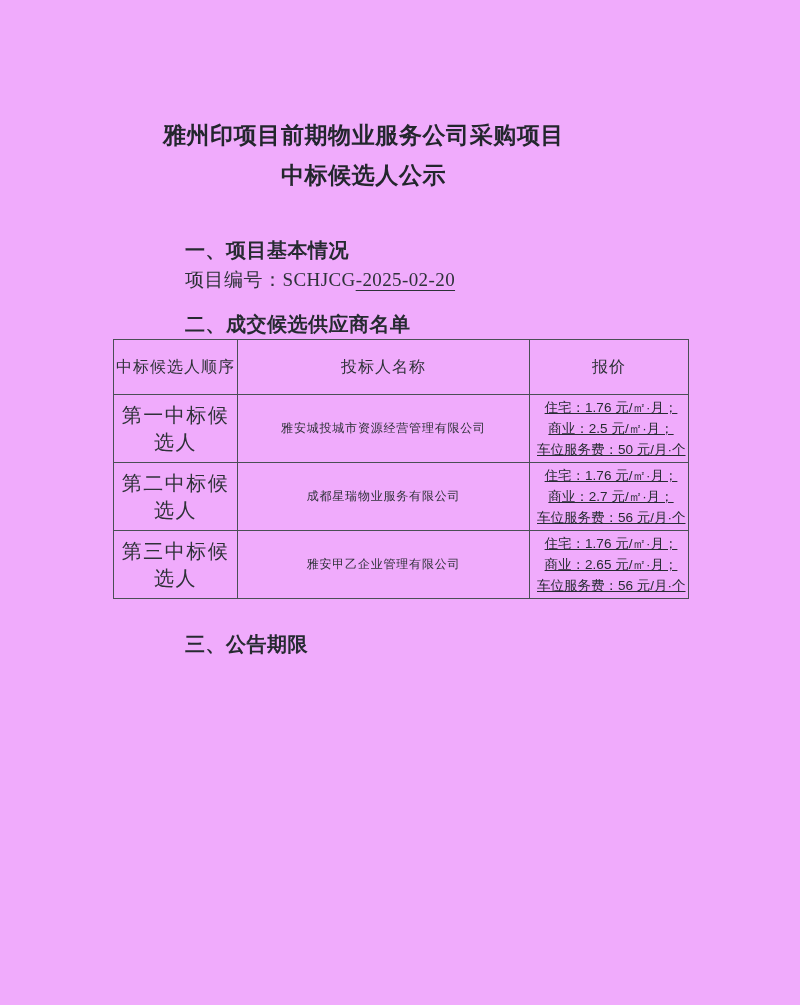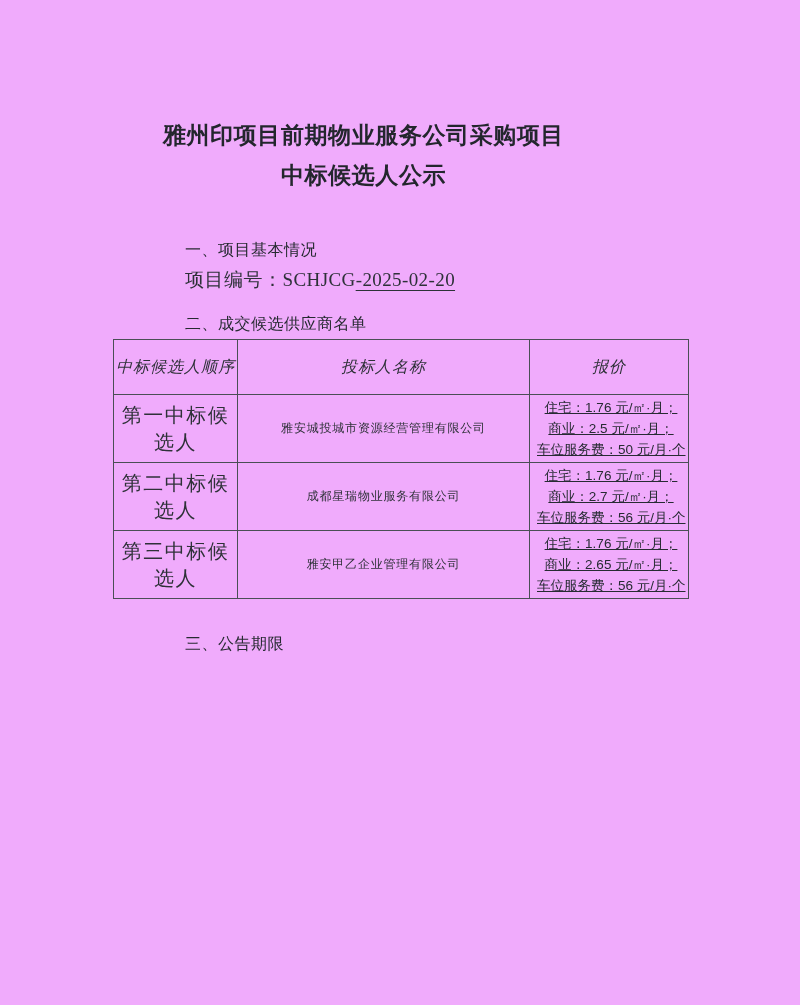--- a/index.html
+++ b/index.html
@@ -27,22 +27,22 @@
     font-weight: bold;
     font-size: 23px;
     letter-spacing: 0.6px;
     line-height: 40px;
     color: #23262d;
   }
   
   .sec-heading {
     margin-left: 72px;
     font-family: "Liberation Sans", "DejaVu Sans", sans-serif;
-    font-weight: normal;
-    font-size: 16px;
+    font-weight: bold;
+    font-size: 20px;
     letter-spacing: 0.5px;
     line-height: 26px;
     color: #262a31;
   }
   .sec-heading.s1 { margin-top: 41px; }
   .sec-heading.s2 { margin-top: 14px; }
   .sec-heading.s3 { margin-top: 32px; }
   
   .field-line {
     margin-left: 72px;
@@ -70,21 +70,21 @@
     text-align: center;
     vertical-align: middle;
     font-weight: normal;
     overflow: hidden;
   }
   col.c-rank   { width: 124px; }
   col.c-bidder { width: 292px; }
   col.c-price  { width: 159px; }
   table.candidates thead tr { height: 55px; }
   table.candidates tbody tr { height: 65px; }
-  th.hdr { font-size: 16px; letter-spacing: 1px; font-style: italic; }
+  th.hdr { font-size: 16px; letter-spacing: 1px; }
   td.rank-cell { font-size: 20px; letter-spacing: 1.5px; }
   td.bidder-cell { font-size: 12px; letter-spacing: 0.8px; }
   td.price-cell {
     text-align: left;
     padding: 2px 3px 2px 7px;
     font-family: "Liberation Sans", "DejaVu Sans", sans-serif;
     font-weight: 600;
     font-size: 13.5px;
     color: #272b33;
     text-decoration: underline;

